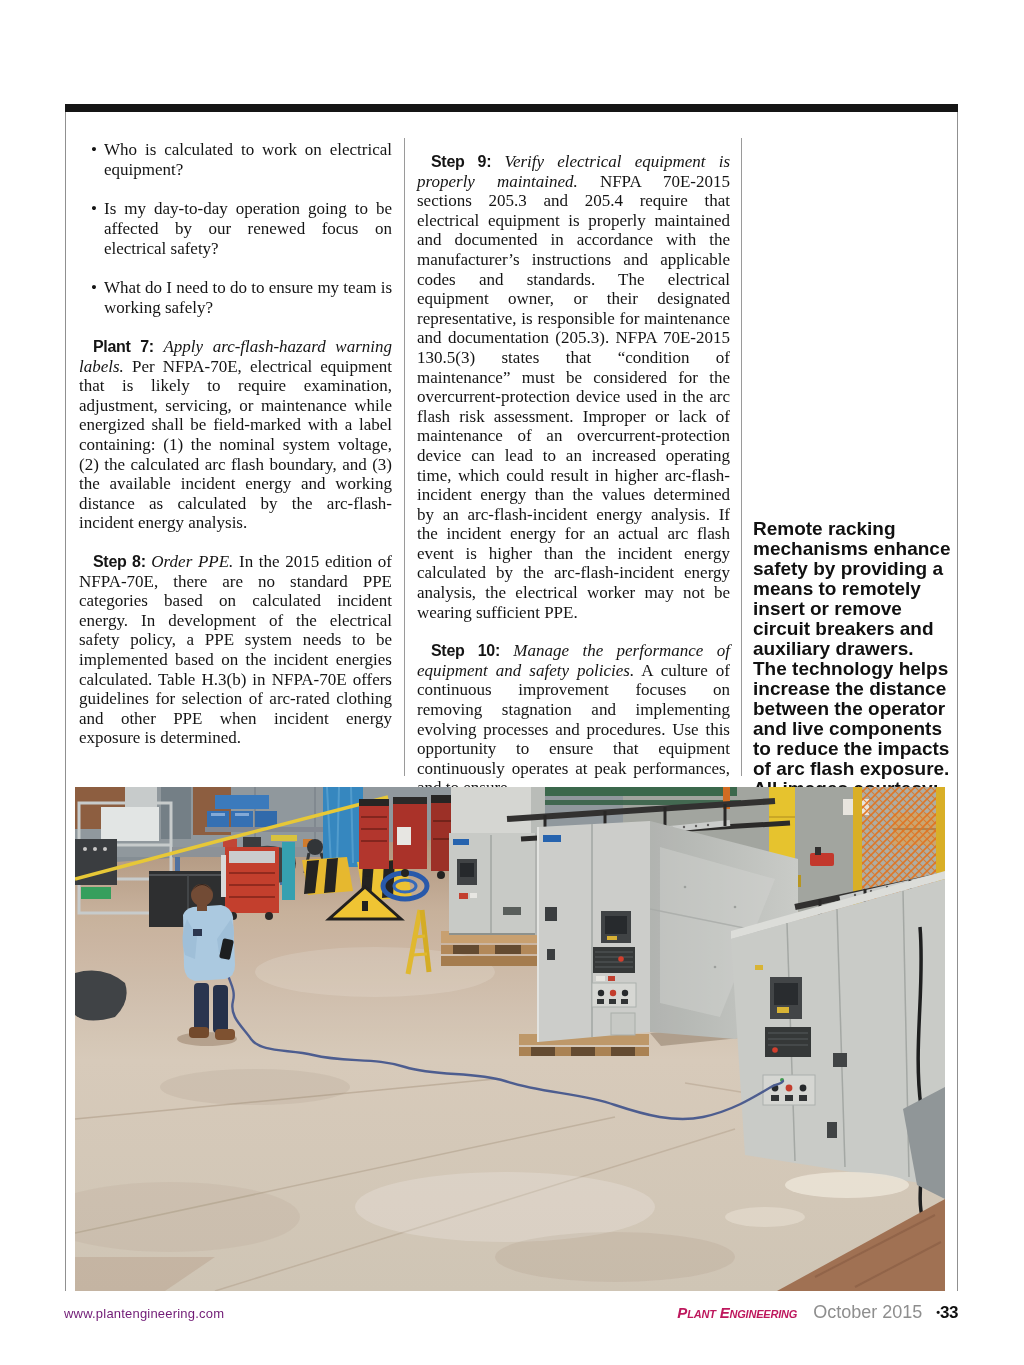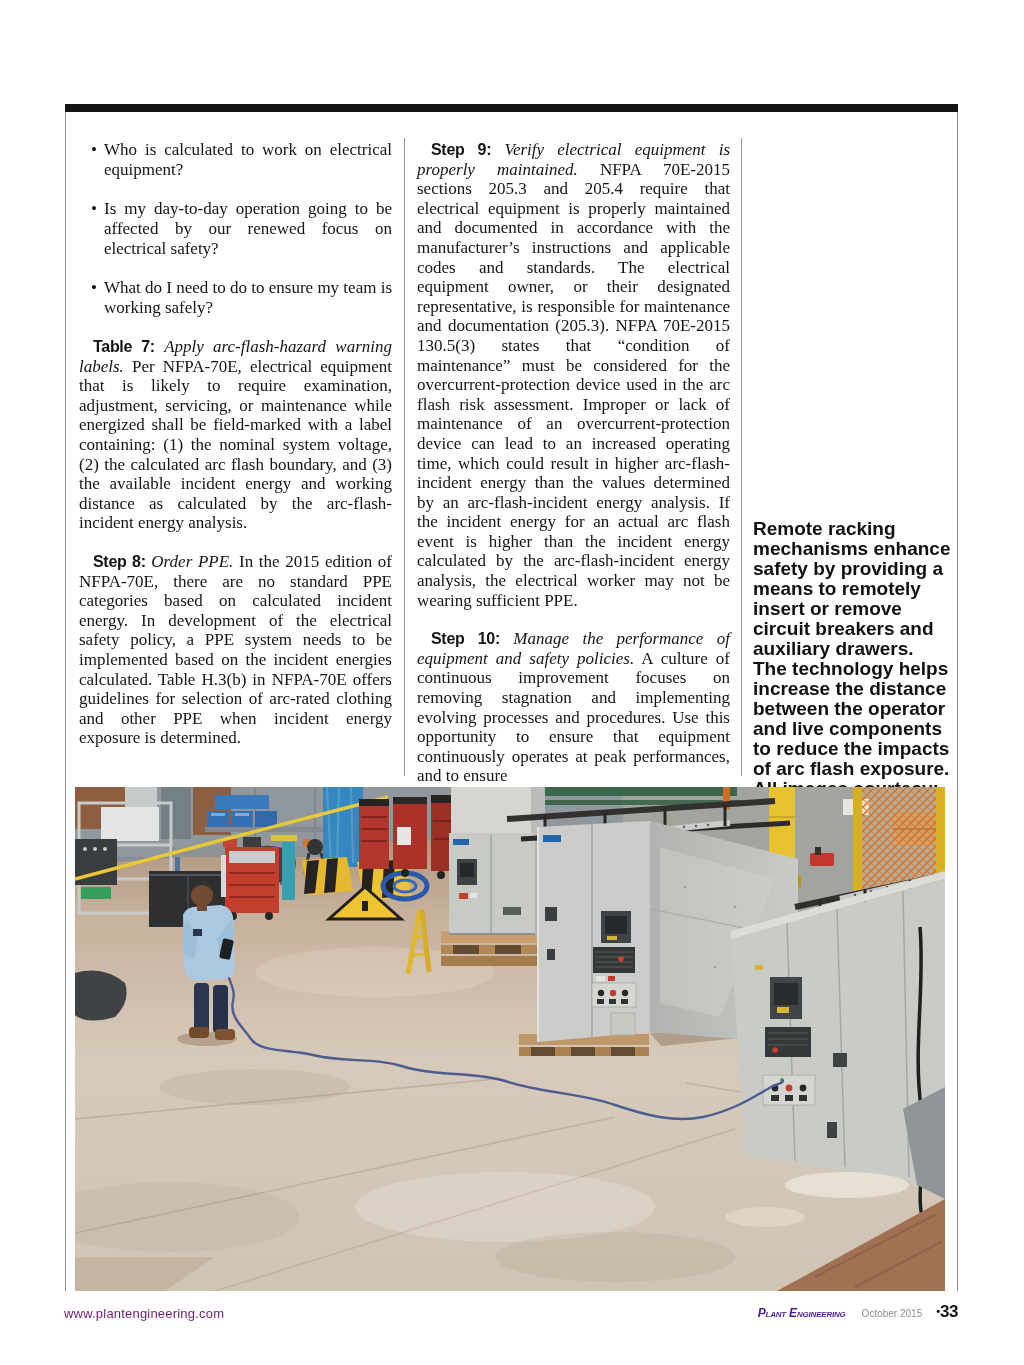--- a/index.html
+++ b/index.html
@@ -6,21 +6,21 @@
   .page{position:relative;width:1024px;height:1365px;background:#ffffff;overflow:hidden;
         font-family:"Liberation Serif","DejaVu Serif",serif;color:#141414;}
   .topbar{position:absolute;left:65px;top:104px;width:893px;height:8px;background:#151515;}
   .vrule{position:absolute;width:1px;background:#909090;}
   .rule-left{left:65px;top:112px;height:1179px;}
   .rule-right{left:957px;top:112px;height:1179px;}
   .colsep{position:absolute;width:1px;background:#9a9a9a;top:138px;height:638px;}
   .sep1{left:404px;} .sep2{left:741px;}
 
   .col{position:absolute;top:140px;width:313px;font-size:17px;line-height:19.6px;text-align:justify;}
-  .col1{left:79px;} .col2{left:417px;}
+  .col1{left:79px;} .col2{left:417px;margin-top:12px;}
 
   ul.bullets{list-style:none;margin:0 0 10px 0;padding:0;text-align:justify;}
   ul.bullets li{position:relative;padding-left:25px;margin-bottom:19px;line-height:20px;}
   .blt{position:absolute;left:12px;top:0;}
 
   p.step{margin:0 0 19px 0;text-indent:14px;}
   .step-label{font-family:"Liberation Sans","DejaVu Sans",sans-serif;font-weight:700;
               font-size:16px;letter-spacing:-0.3px;font-style:normal;}
   .step-lead{font-style:italic;}
 
@@ -29,23 +29,23 @@
            font-size:19px;line-height:20px;color:#101010;text-align:left;}
 
   .photo{position:absolute;left:75px;top:787px;width:870px;height:504px;overflow:hidden;background:#cfc5b8;}
   .photo svg{display:block;}
 
   .footer-left{position:absolute;left:64px;top:1306px;
                font-family:"Liberation Sans","DejaVu Sans",sans-serif;
                font-size:13px;color:#701a75;letter-spacing:0.2px;}
   .footer-right{position:absolute;right:66px;top:1302px;display:flex;align-items:baseline;
                 font-family:"Liberation Sans","DejaVu Sans",sans-serif;}
-  .mag{font-style:italic;font-weight:700;font-variant:small-caps;font-size:12px;
-       letter-spacing:-0.2px;color:#4c1d95;}
-  .issue{color:#8e8e8e;font-size:10px;margin-left:16px;}
+  .mag{font-style:italic;font-weight:700;font-variant:small-caps;font-size:15px;
+       letter-spacing:-0.2px;color:#be185d;}
+  .issue{color:#8e8e8e;font-size:18px;margin-left:16px;}
   .fdot{font-weight:700;font-size:11px;color:#101010;margin-left:14px;position:relative;top:-2px;}
   .pagenum{font-weight:700;font-size:17px;color:#101010;letter-spacing:-0.5px;}
 </style>
 </head>
 <body>
 
 <div class="page">
 
   <div class="topbar"></div>
   <div class="vrule rule-left"></div>
@@ -61,21 +61,21 @@
       </li>
       <li>
         <span class="blt">•</span>
         <span>Is my day-to-day operation going to be affected by our renewed focus on electrical safety?</span>
       </li>
       <li>
         <span class="blt">•</span>
         <span>What do I need to do to ensure my team is working safely?</span>
       </li>
     </ul>
-    <p class="step"><span class="step-label">Table 7:</span>
+    <p class="step"><span class="step-label">Plant 7:</span>
       <span class="step-lead">Apply arc-flash-hazard warning labels.</span>
       <span>Per NFPA-70E, electrical equipment that is likely to require examination, adjustment, servicing, or maintenance while energized shall be field-marked with a label containing: (1) the nominal system voltage, (2) the calculated arc flash boundary, and (3) the available incident energy and working distance as calculated by the arc-flash-incident energy analysis.</span></p>
     <p class="step"><span class="step-label">Step 8:</span>
       <span class="step-lead">Order PPE.</span>
       <span>In the 2015 edition of NFPA-70E, there are no standard PPE categories based on calculated incident energy. In development of the electrical safety policy, a PPE system needs to be implemented based on the incident energies calculated. Table H.3(b) in NFPA-70E offers guidelines for selection of arc-rated clothing and other PPE when incident energy exposure is determined.</span></p>
   </div>
 
   <div class="col col2">
     <p class="step"><span class="step-label">Step 9:</span>
       <span class="step-lead">Verify electrical equipment is properly maintained.</span>

